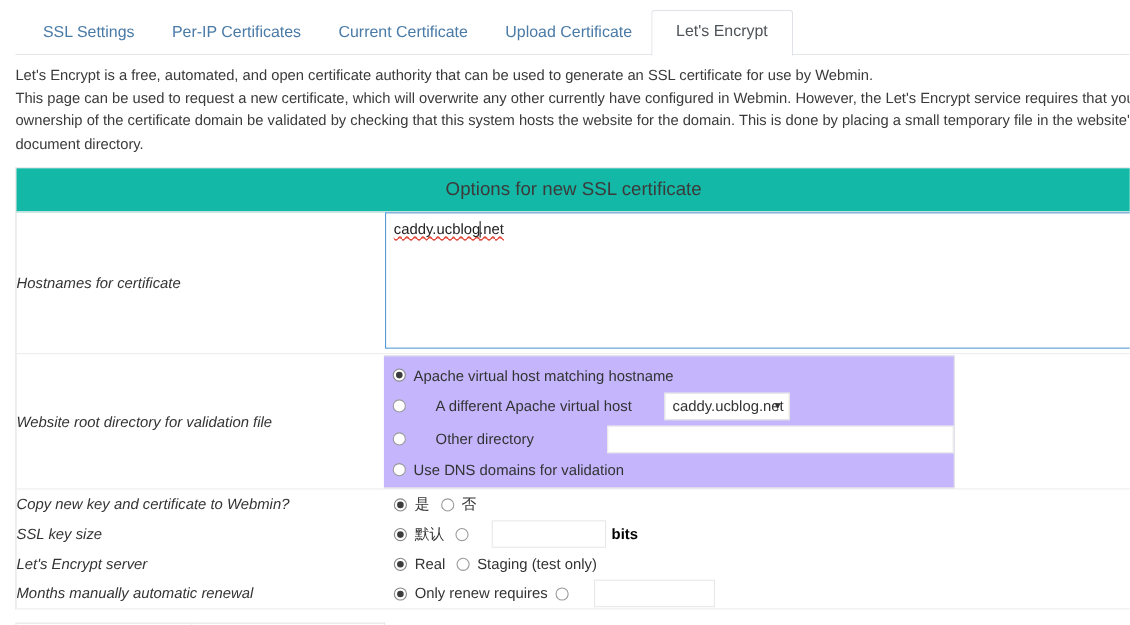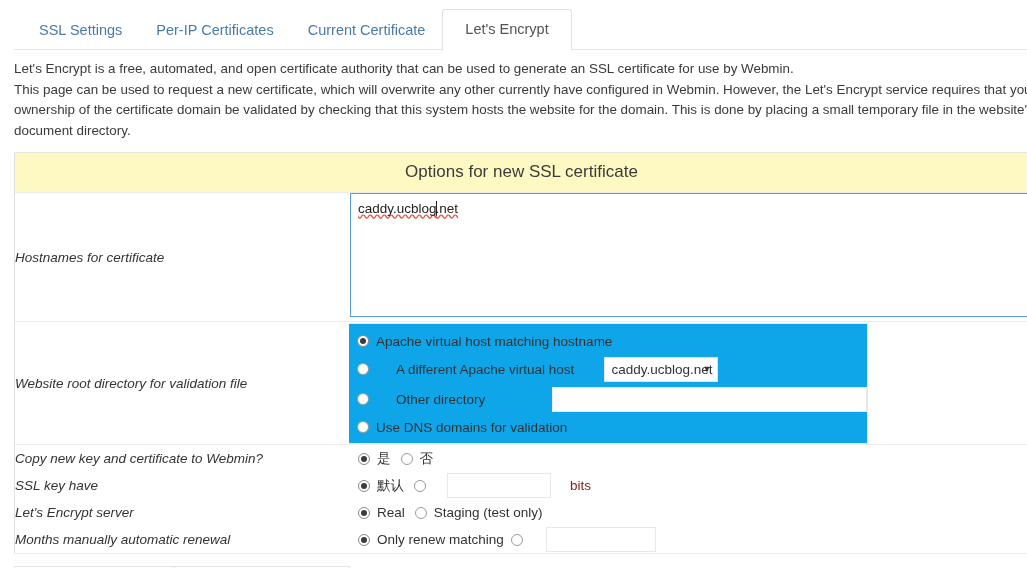--- a/index.html
+++ b/index.html
@@ -74,21 +74,21 @@
 
   
   .panel {
     margin: 11px 0 0 14px;
     width: 1090px;
     border-top: 1px solid #e6e6e6;
     border-left: 1px solid #e0e0e0;
     box-sizing: border-box;
   }
   .panel-header {
-    background: #fef9c3;
+    background: #14b8a6;
     border-bottom: 1px solid #ececec;
     text-align: center;
     font-size: 17px;
     color: #3b3b3b;
     padding: 9px 0 10px 0;
     width: 1013px;
     box-sizing: border-box;
   }
 
   table.form {
@@ -142,21 +142,21 @@
     vertical-align: -3px;
     margin: 0 -1px;
   }
 
   
   .radiobox {
     border: 1px solid #e8e8e8;
     border-left: none;
     width: 519px;
     box-sizing: border-box;
-    background: #0ea5e9;
+    background: #c4b5fd;
     padding: 4px 0 3px 0;
     margin-top: 1px;
   }
   .rrow {
     display: flex;
     align-items: center;
     height: 26px;
     padding-left: 8px;
     font-size: 13.5px;
     color: #333;
@@ -215,21 +215,21 @@
     height: 25px;
     box-sizing: border-box;
     font-family: "Liberation Sans", sans-serif;
     font-size: 13.5px;
     padding: 2px 5px;
     color: #333;
   }
   .otherdir-input { width: 316px; margin-left: 47px; }
   .bits-input { width: 104px; margin-left: 14px; }
   .renew-input { width: 110px; margin-left: 16px; }
-  .bits-label { margin-left: 19px; font-size: 13.5px; color: #7f1d1d; }
+  .bits-label { margin-left: 5px; font-size: 13.5px; color: #000000; font-weight: bold; }
 
   .inline-row {
     display: flex;
     align-items: center;
     height: 27px;
     padding-left: 9px;
     font-size: 13.5px;
   }
   .gap { width: 10px; flex: none; }
   .gap-sm { width: 7px; flex: none; }
@@ -248,20 +248,21 @@
   }
   .btn + .btn { border-left: none; }
 </style>
 </head>
 <body>
 
 <div class="tabbar">
   <div class="tab">SSL Settings</div>
   <div class="tab">Per-IP Certificates</div>
   <div class="tab">Current Certificate</div>
+  <div class="tab">Upload Certificate</div>
   <div class="tab active">Let's Encrypt</div>
 </div>
 
 <div class="intro">
   <p>Let's Encrypt is a free, automated, and open certificate authority that can be used to generate an SSL certificate for use by Webmin.</p>
   <p class="para2">This page can be used to request a new certificate, which will overwrite any other currently have configured in Webmin. However, the Let's Encrypt service requires that your ownership of the certificate domain be validated by checking that this system hosts the website for the domain. This is done by placing a small temporary file in the website's document directory.</p>
 </div>
 
 <div class="panel">
   <div class="panel-header">Options for new SSL certificate</div>
@@ -316,21 +317,21 @@
           <span class="radio on"></span>
           <span>是</span>
           <span class="gap"></span>
           <span class="radio"></span>
           <span>否</span>
         </div>
       </td>
     </tr>
 
     <tr class="norule">
-      <td class="label">SSL key have</td>
+      <td class="label">SSL key size</td>
       <td class="field">
         <div class="inline-row">
           <span class="radio on"></span>
           <span>默认</span>
           <span class="gap"></span>
           <span class="radio"></span>
           <input class="txt bits-input" type="text" value="" style="">
           <span class="bits-label">bits</span>
         </div>
       </td>
@@ -347,21 +348,21 @@
           <span>Staging (test only)</span>
         </div>
       </td>
     </tr>
 
     <tr>
       <td class="label">Months manually automatic renewal</td>
       <td class="field">
         <div class="inline-row">
           <span class="radio on"></span>
-          <span>Only renew matching</span>
+          <span>Only renew requires</span>
           <span class="gap-sm"></span>
           <span class="radio"></span>
           <input class="txt renew-input" type="text" value="" style="">
         </div>
       </td>
     </tr>
   </tbody>
     </table>
 </div>
 

